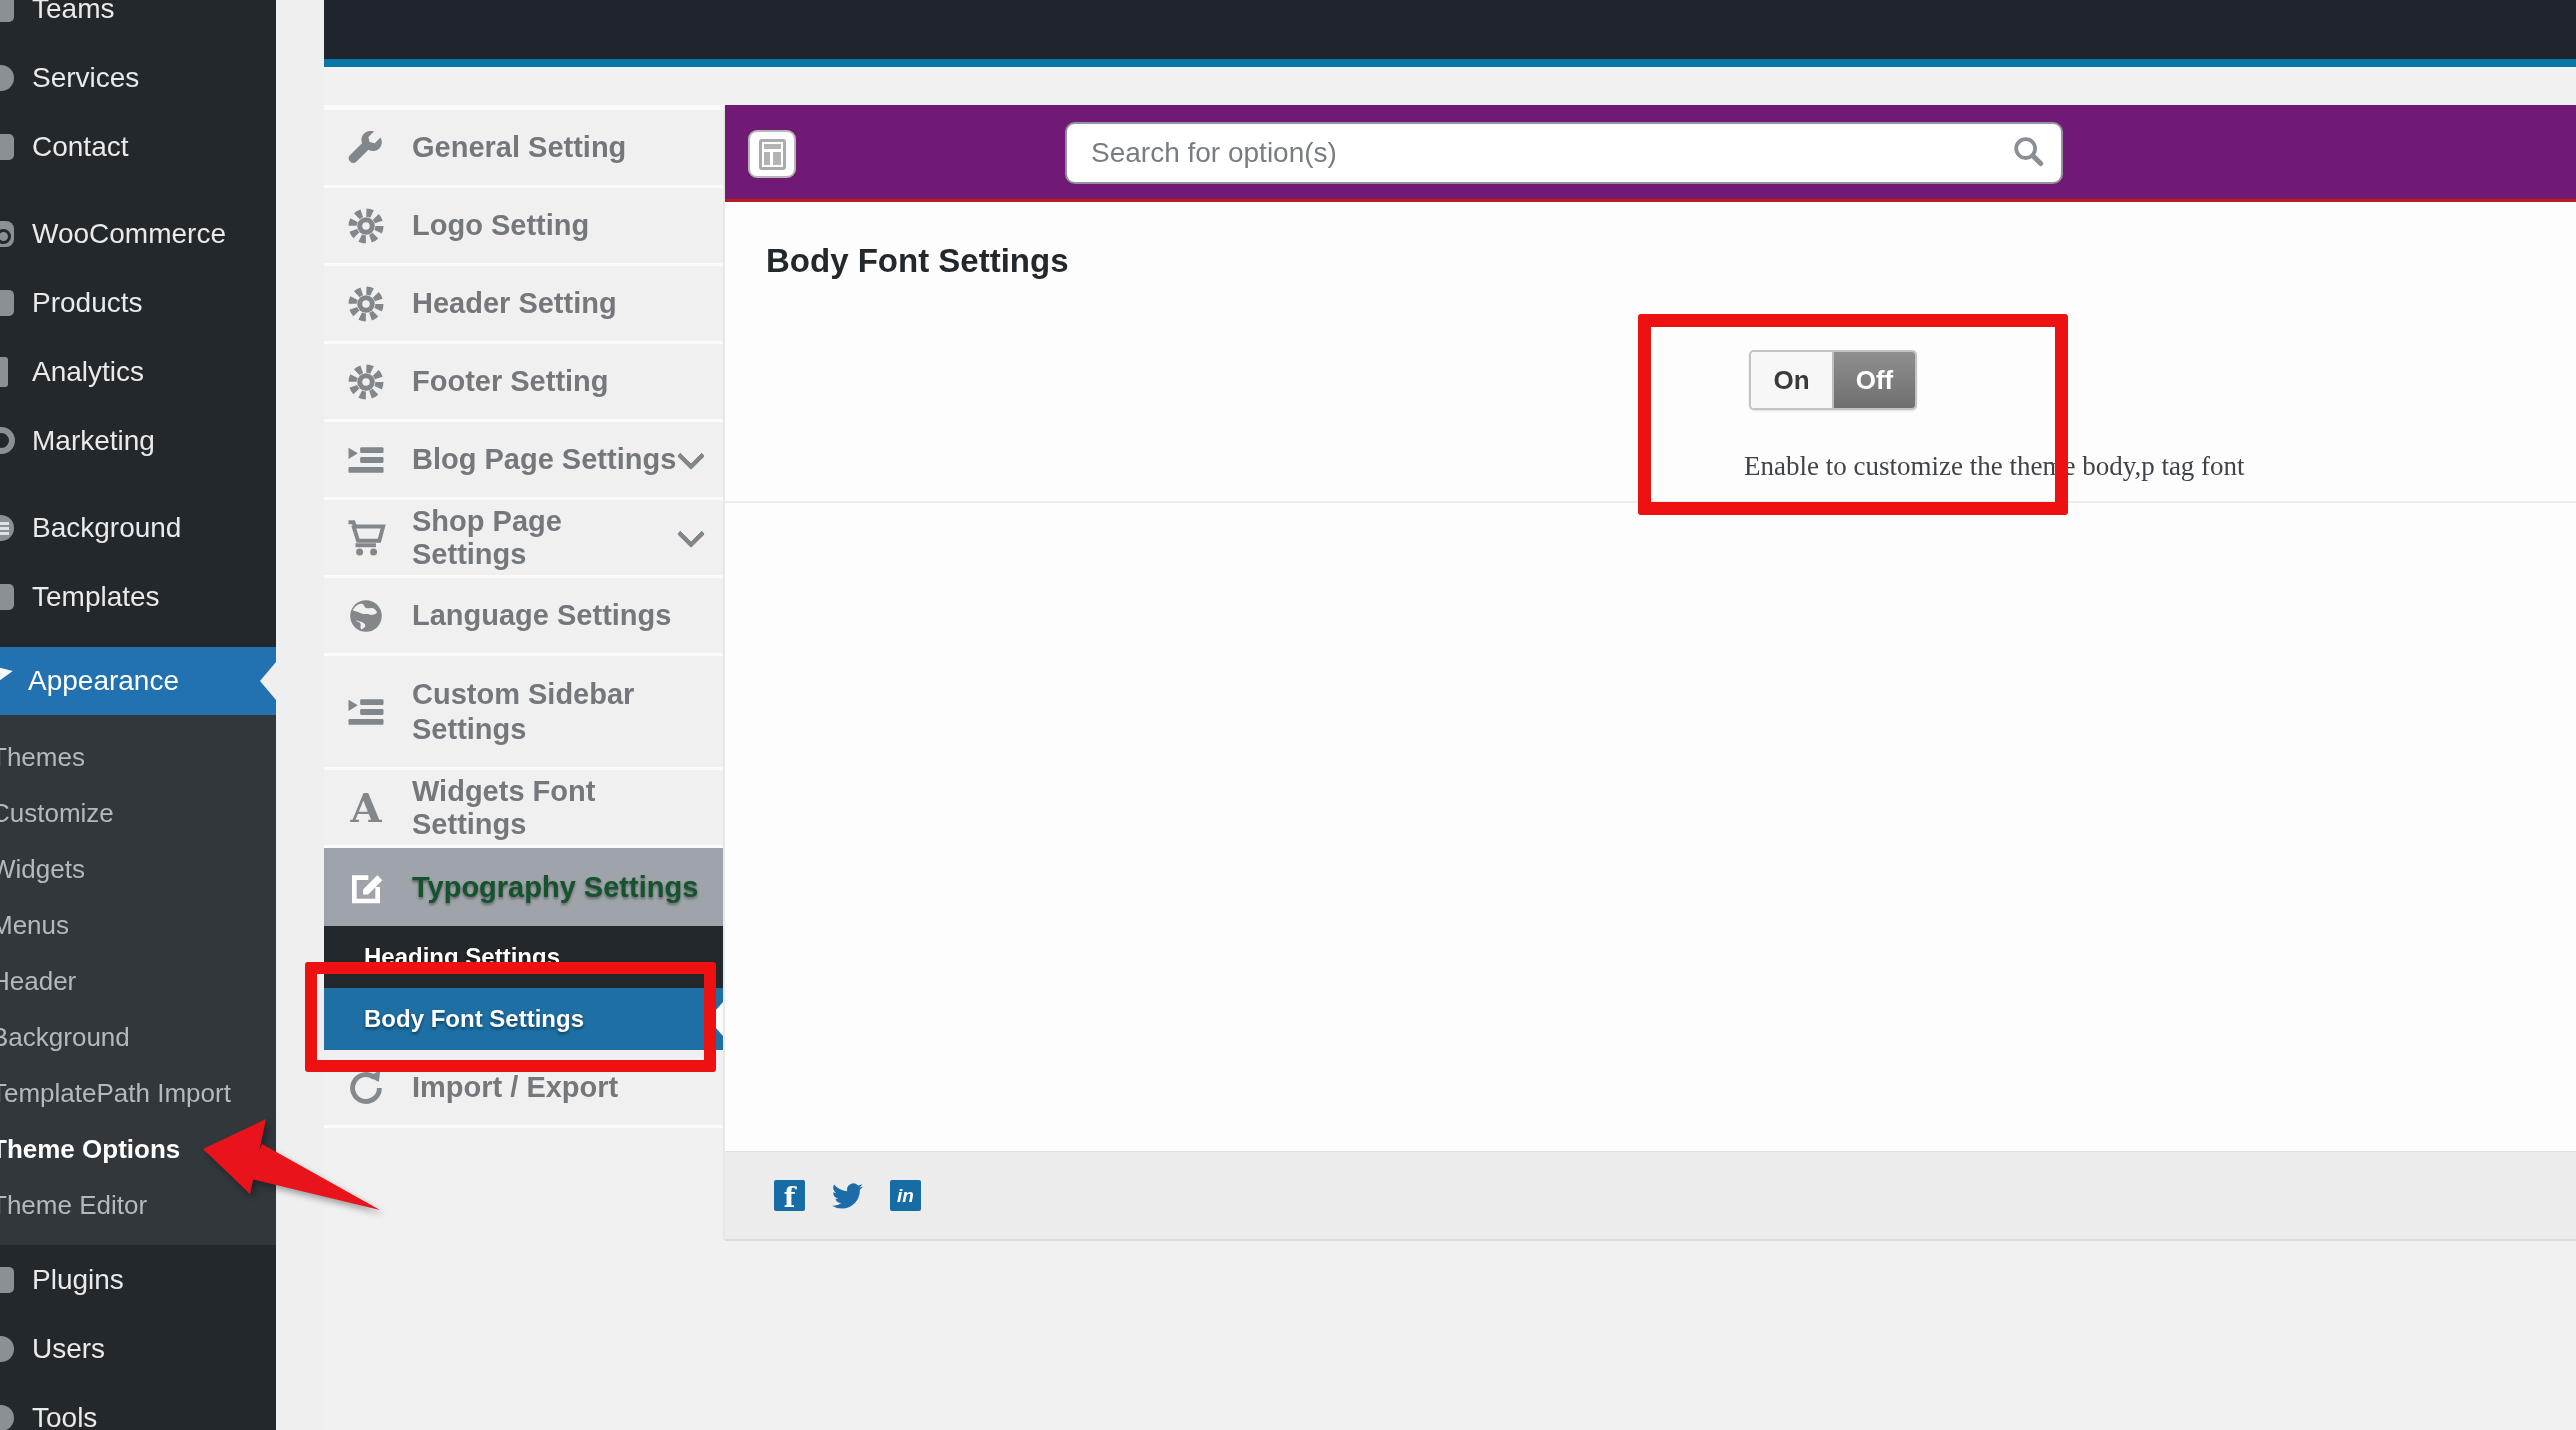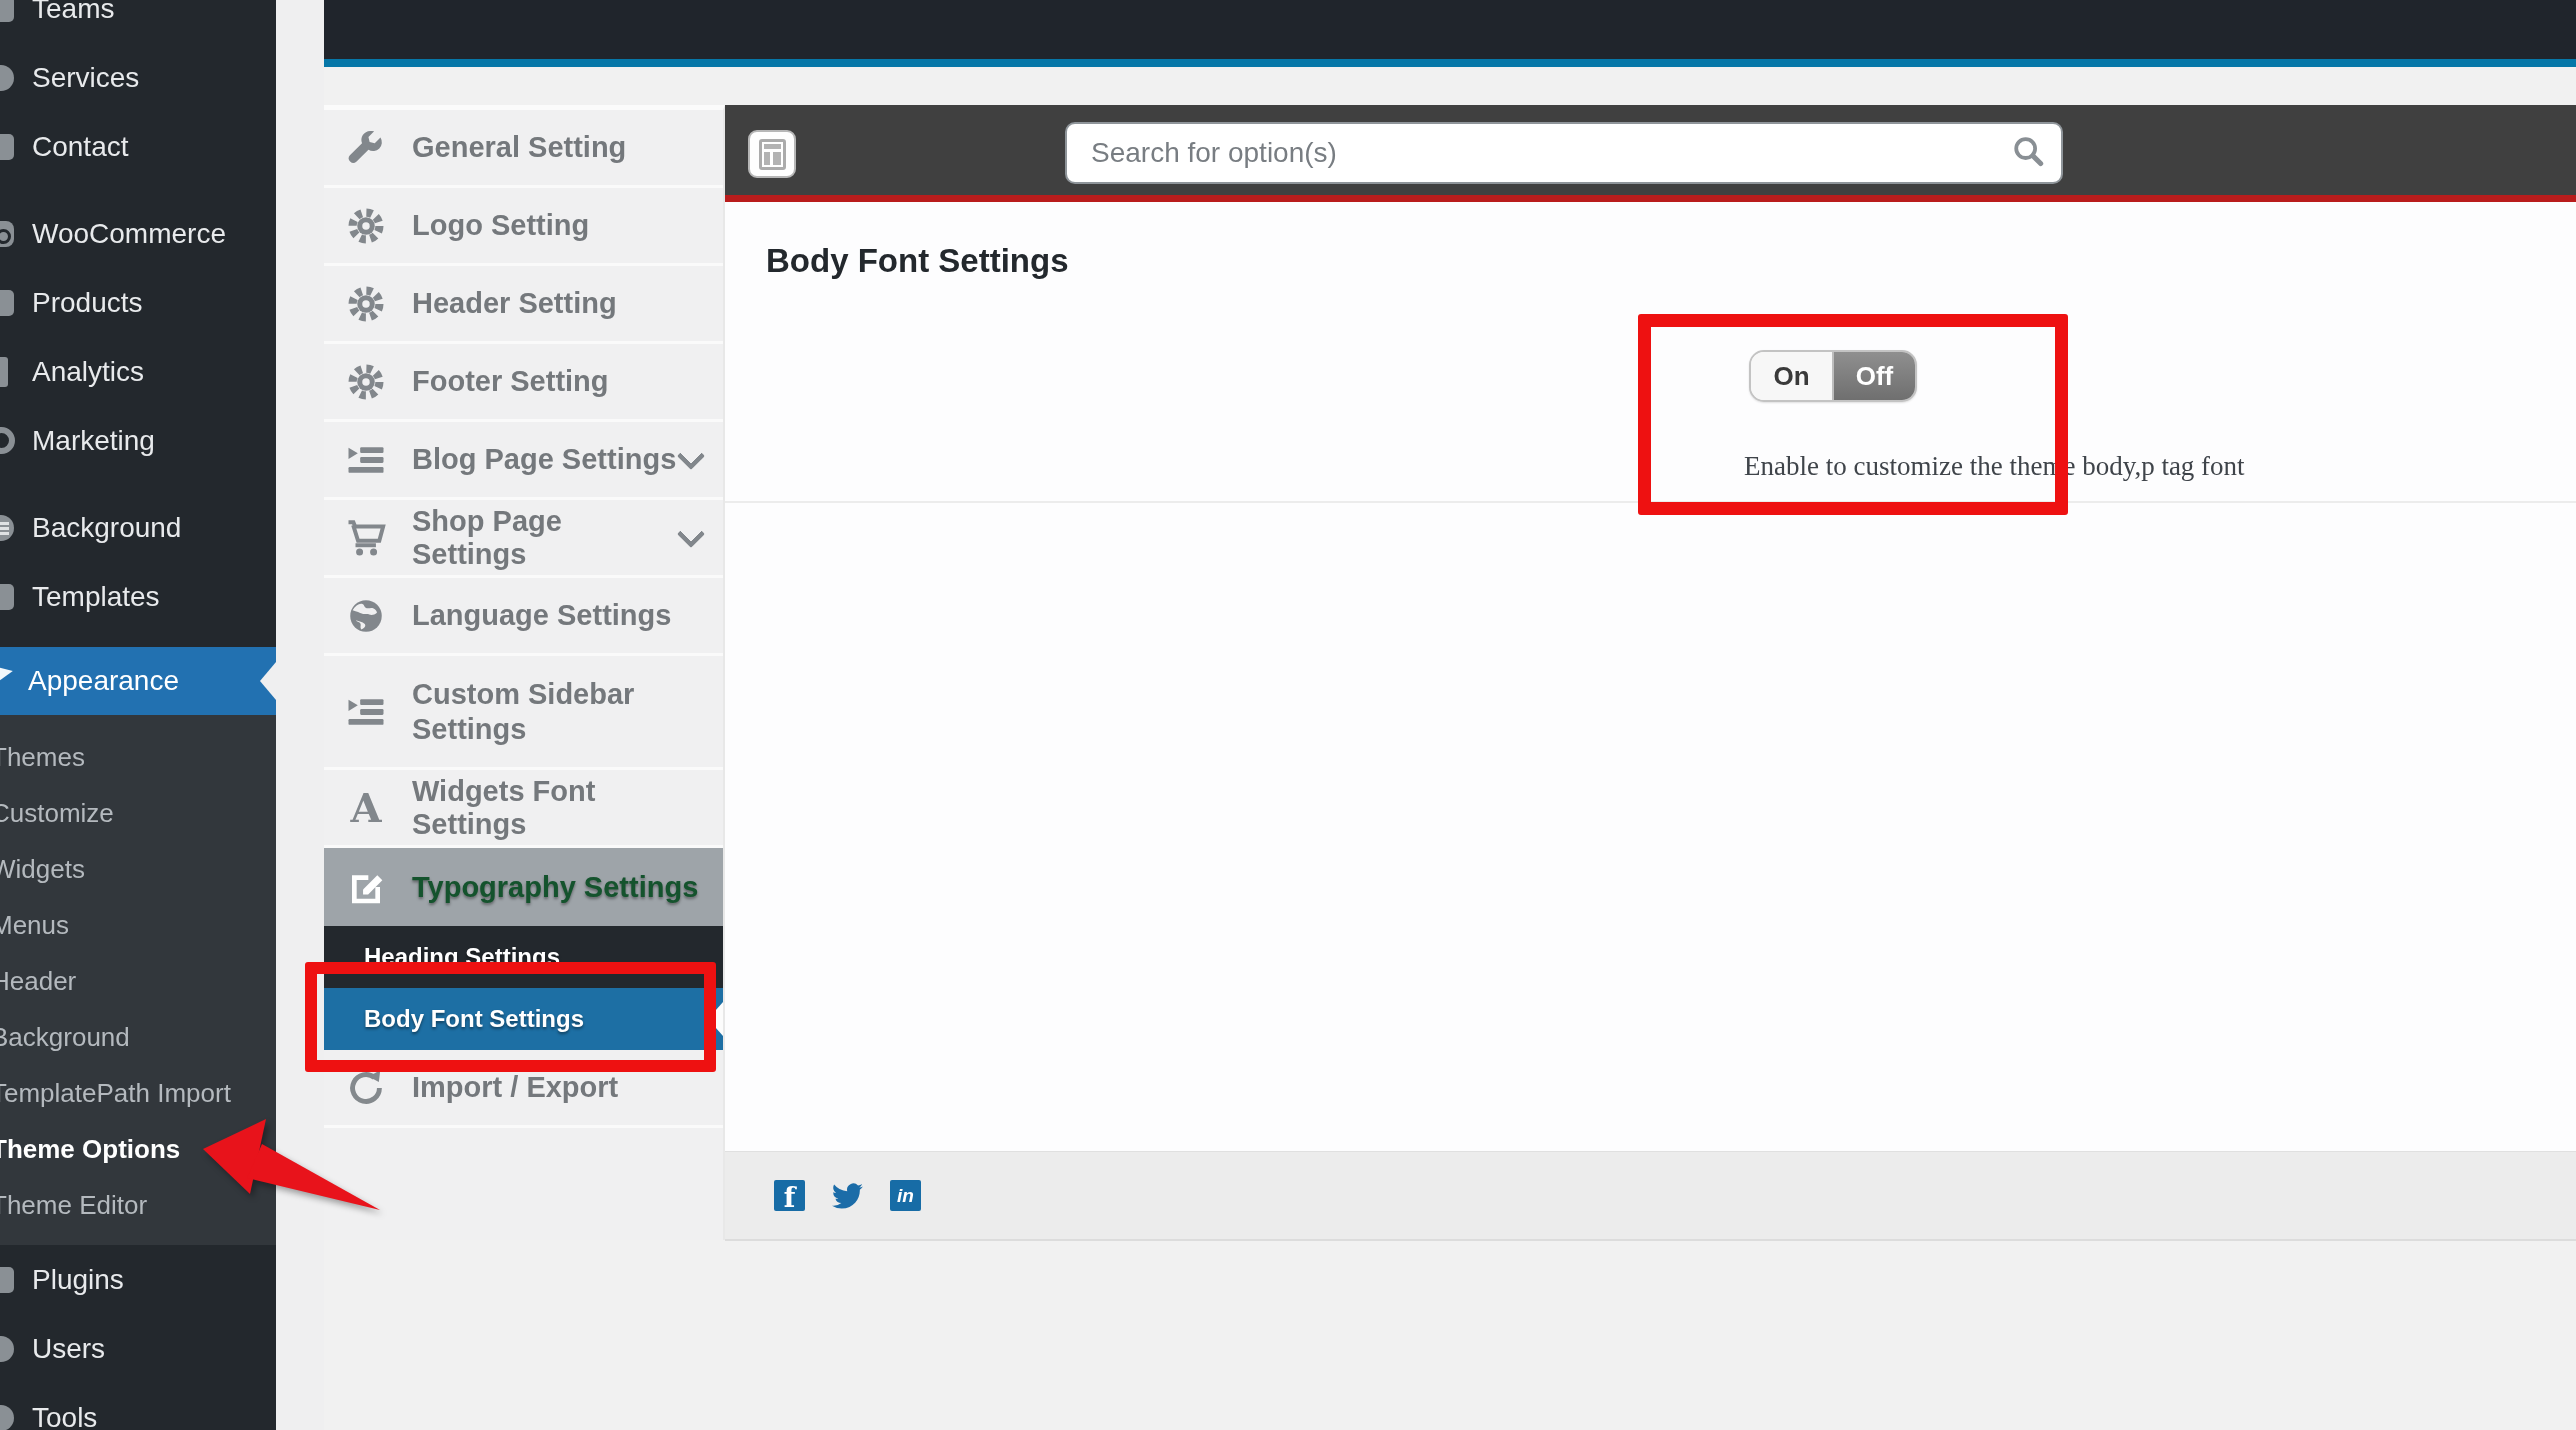--- a/index.html
+++ b/index.html
@@ -50,38 +50,38 @@
   .sm-sub{height:62px;display:flex;align-items:center;padding-left:40px;font-weight:700;font-size:24px;color:#fff;
     text-shadow:0 2px 3px rgba(0,0,0,.45);box-sizing:border-box;cursor:pointer;}
   .sm-sub.dark{background:#23282d;}
   .sm-sub.blue{background:#1d6fa4;position:relative;}
   .sm-sub.blue::after{content:"";position:absolute;right:0;top:50%;margin-top:-17px;width:0;height:0;
     border-top:17px solid transparent;border-bottom:17px solid transparent;border-right:15px solid #fcfcfc;}
   .sm-filler{height:115px;}
 
   
   .content{position:absolute;left:725px;top:105px;width:1851px;}
-  .content-header{height:97px;background:#404040;border-bottom:7px solid #b91c1c;position:relative;box-sizing:border-box;}
+  .content-header{height:97px;background:#701a75;border-bottom:3px solid #b91c1c;position:relative;box-sizing:border-box;}
   .layout-btn{position:absolute;left:23px;top:25px;width:48px;height:48px;border:2px solid #b7b7b7;border-radius:9px;
     background:#fefefe;box-sizing:border-box;display:flex;align-items:center;justify-content:center;cursor:pointer;}
   .layout-glyph{width:27px;height:31px;border:3px solid #ababab;border-radius:3px;position:relative;box-sizing:border-box;background:#fff;}
   .layout-glyph::before{content:"";position:absolute;left:2px;right:2px;top:2px;height:5px;background:#b3b3b3;}
   .layout-glyph::after{content:"";position:absolute;left:2px;top:10px;width:6px;bottom:2px;background:#b3b3b3;}
   .layout-glyph i{position:absolute;left:11px;top:10px;right:2px;bottom:2px;background:#b3b3b3;}
   .search-wrap{position:absolute;left:340px;top:17px;width:998px;height:62px;}
   input.search{width:100%;height:100%;box-sizing:border-box;border:2px solid #8f959a;border-radius:10px;
     padding:0 70px 0 24px;font-size:28px;color:#555;background:#fff;font-family:"Liberation Sans",sans-serif;outline:none;}
   input.search::placeholder{color:#787d82;opacity:1;}
   .search-icon{position:absolute;right:14px;top:11px;width:40px;height:40px;}
 
   .content-body{position:relative;height:949px;background:#fdfdfe;}
   .page-title{position:absolute;left:41px;top:40px;margin:0;font-size:33px;font-weight:700;color:#23282d;}
   .option-label{position:absolute;left:41px;top:140px;font-size:29px;font-weight:700;color:#3a3f44;}
-  .toggle{position:absolute;left:1024px;top:148px;width:168px;height:52px;display:flex;border:2px solid #c3c3c3;
-    border-radius:15px;box-sizing:border-box;overflow:hidden;background:#f7f7f7;box-shadow:0 1px 2px rgba(0,0,0,.12);}
+  .toggle{position:absolute;left:1024px;top:148px;width:168px;height:60px;display:flex;border:2px solid #c3c3c3;
+    border-radius:5px;box-sizing:border-box;overflow:hidden;background:#f7f7f7;box-shadow:0 1px 2px rgba(0,0,0,.12);}
   .toggle .half{flex:1;display:flex;align-items:center;justify-content:center;font-weight:700;font-size:26px;cursor:pointer;}
   .toggle .on{color:#3a3a3a;background:#f7f7f7;border-right:2px solid #bdbdbd;}
   .toggle .off{color:#fff;background:linear-gradient(#8f8f8f,#6f6f6f);}
   .helper{position:absolute;left:1019px;top:249px;font-size:27px;color:#3f444a;font-family:Liberation Serif, serif;}
   .row-sep{position:absolute;left:0;right:0;top:299px;border-top:2px solid #ececec;}
   .content-footer{height:90px;background:#ececec;border-top:1px solid #e0e0e0;border-bottom:2px solid #dcdcdc;
     display:flex;align-items:center;gap:27px;padding-left:49px;box-sizing:border-box;}
   .soc{width:31px;height:31px;display:flex;align-items:center;justify-content:center;cursor:pointer;}
   .soc.fb{background:#176ca6;border-radius:2px;color:#fff;font-family:"DejaVu Serif",serif;font-weight:700;font-size:27px;padding-top:3px;box-sizing:border-box;}
   .soc.li{background:#176ca6;border-radius:2px;color:#fff;font-weight:700;font-size:19px;font-style:italic;}

